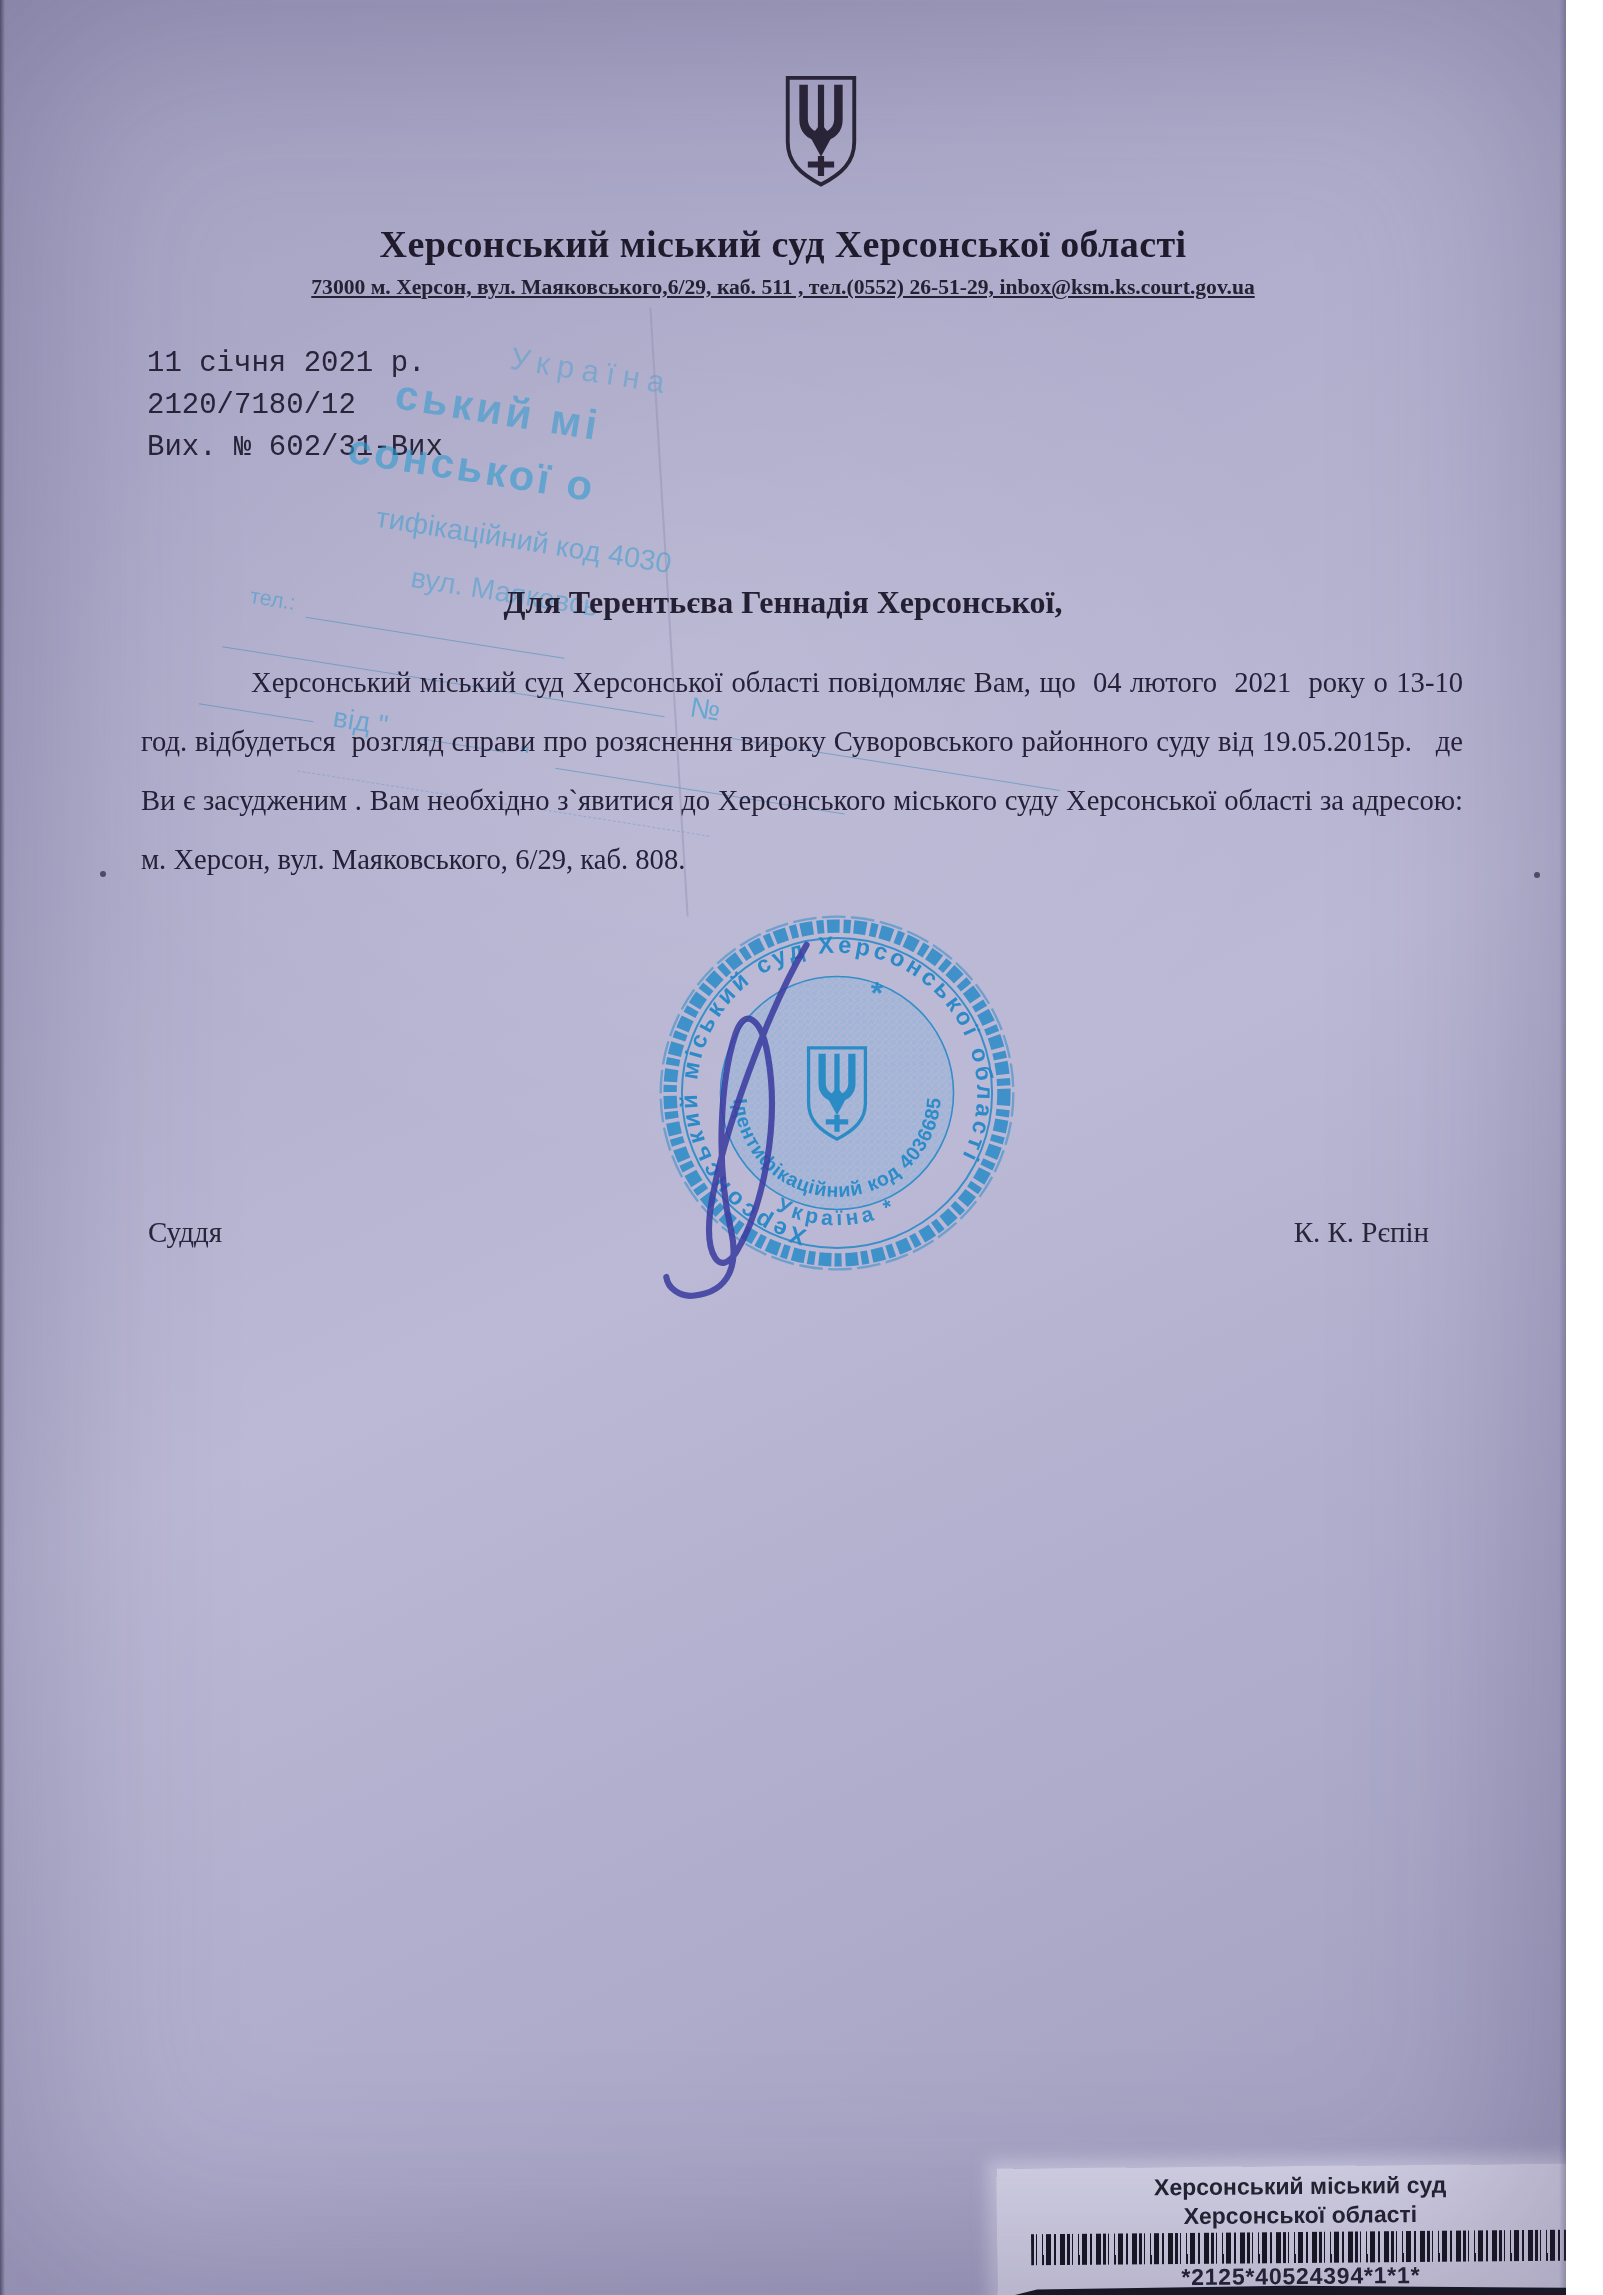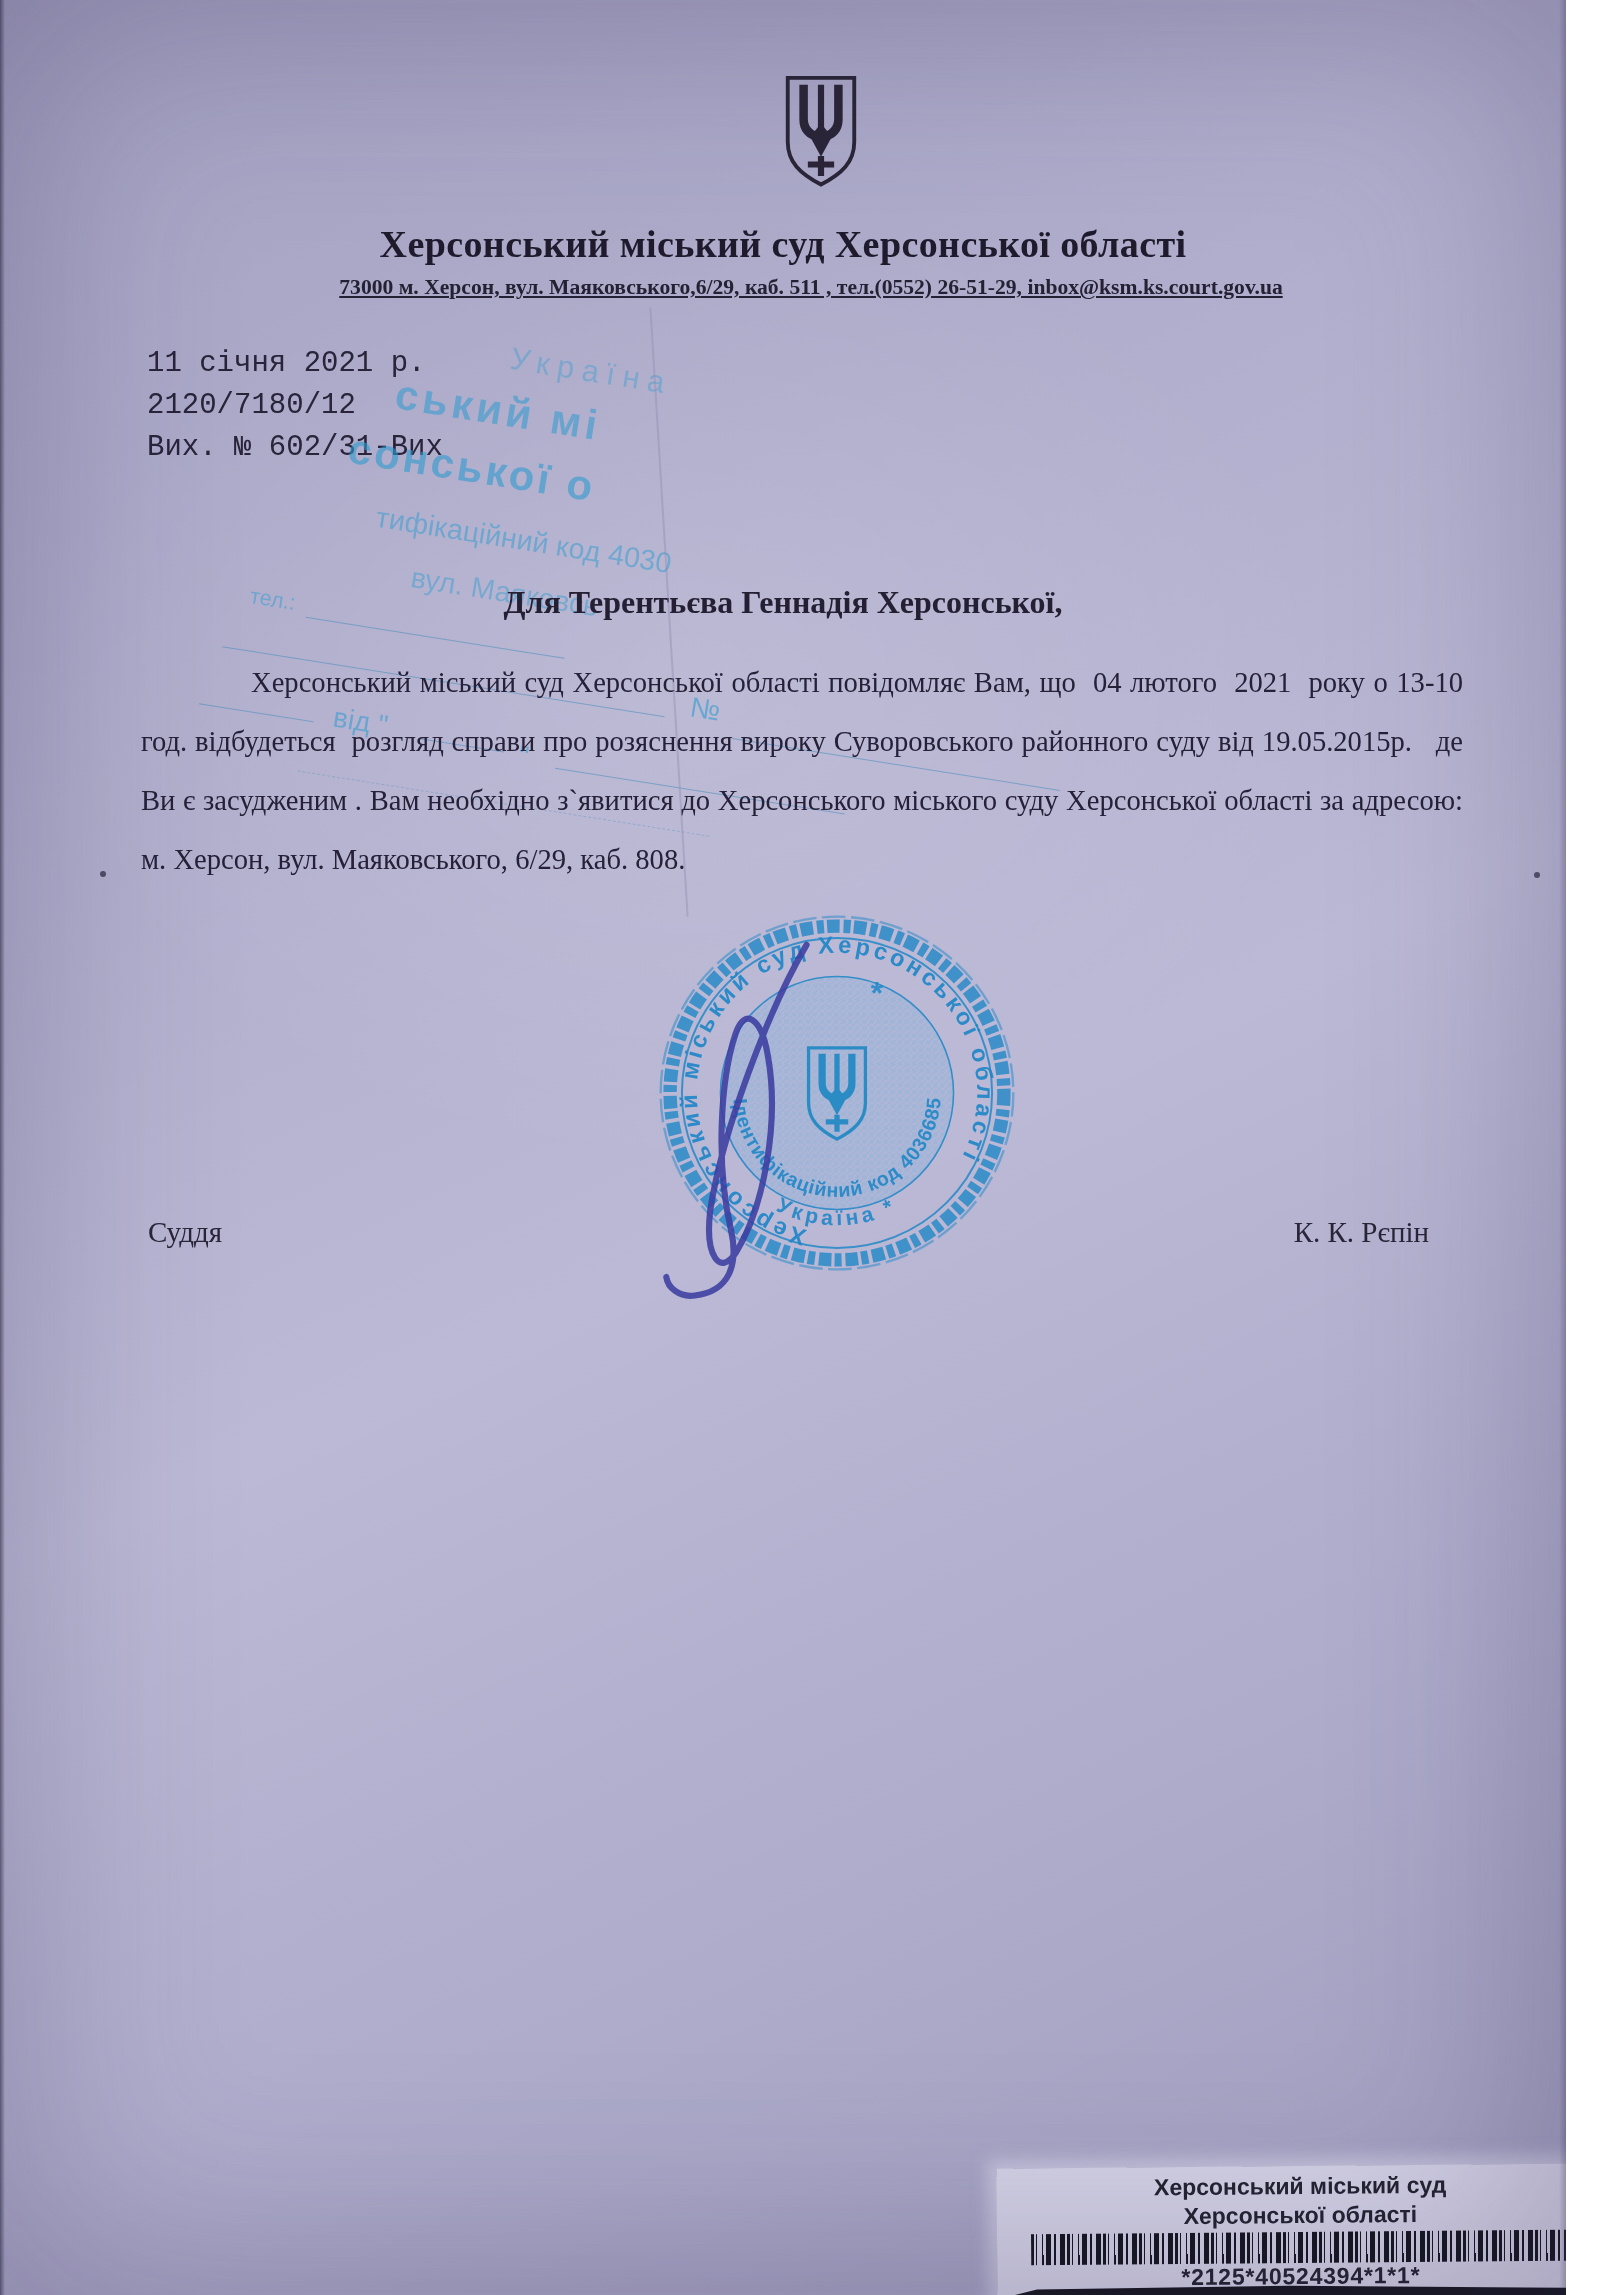--- a/index.html
+++ b/index.html
@@ -14,21 +14,21 @@
   .edge-right{position:absolute;right:0;top:0;width:7px;height:100%;background:linear-gradient(to left,rgba(60,55,90,.28),rgba(60,55,90,0));}
   .crease{position:absolute;left:668px;top:307px;width:2.3px;height:610px;background:rgba(140,135,172,.38);transform:rotate(-3.5deg);}
   .bottom-wedge{position:absolute;left:1015px;right:0;bottom:0;height:10px;background:#16161f;clip-path:polygon(0 100%,4% 45%,50% 8%,100% 28%,100% 100%);}
   .dot{position:absolute;width:6.2px;height:6.2px;border-radius:50%;background:rgba(40,36,60,.7);}
   .dot-left{left:100px;top:871px;}
   .dot-right{left:1534px;top:872px;}
 
   .emblem{position:absolute;left:781px;top:74px;width:80px;height:116px;color:#2a2537;}
 
   .doc-title{position:absolute;left:0;top:222px;width:100%;text-align:center;font-size:38px;font-weight:bold;letter-spacing:0.4px;color:#1f1b2d;}
-  .doc-address{position:absolute;left:0;top:275px;width:100%;text-align:center;font-size:21.6px;font-weight:bold;text-decoration:underline;color:#252134;margin-left:28px;}
+  .doc-address{position:absolute;left:0;top:275px;width:100%;text-align:center;font-size:21.6px;font-weight:bold;text-decoration:underline;color:#252134;}
 
   .meta{position:absolute;left:147px;top:343px;font-size:29px;line-height:42px;color:#29243a;font-family:Liberation Mono, monospace;}
 
   .announce-heading{position:absolute;left:0;top:498px;width:100%;text-align:center;font-size:32px;font-weight:bold;letter-spacing:0.8px;}
   .addressee{position:absolute;left:0;top:584px;width:100%;text-align:center;font-size:32px;font-weight:bold;}
 
   .body-par{position:absolute;left:141px;width:1322px;font-size:28.6px;line-height:59px;text-align:justify;text-indent:110px;white-space:pre-wrap;color:#262138;}
   .par1{top:653px;}
   .par2{top:854px;}
 

